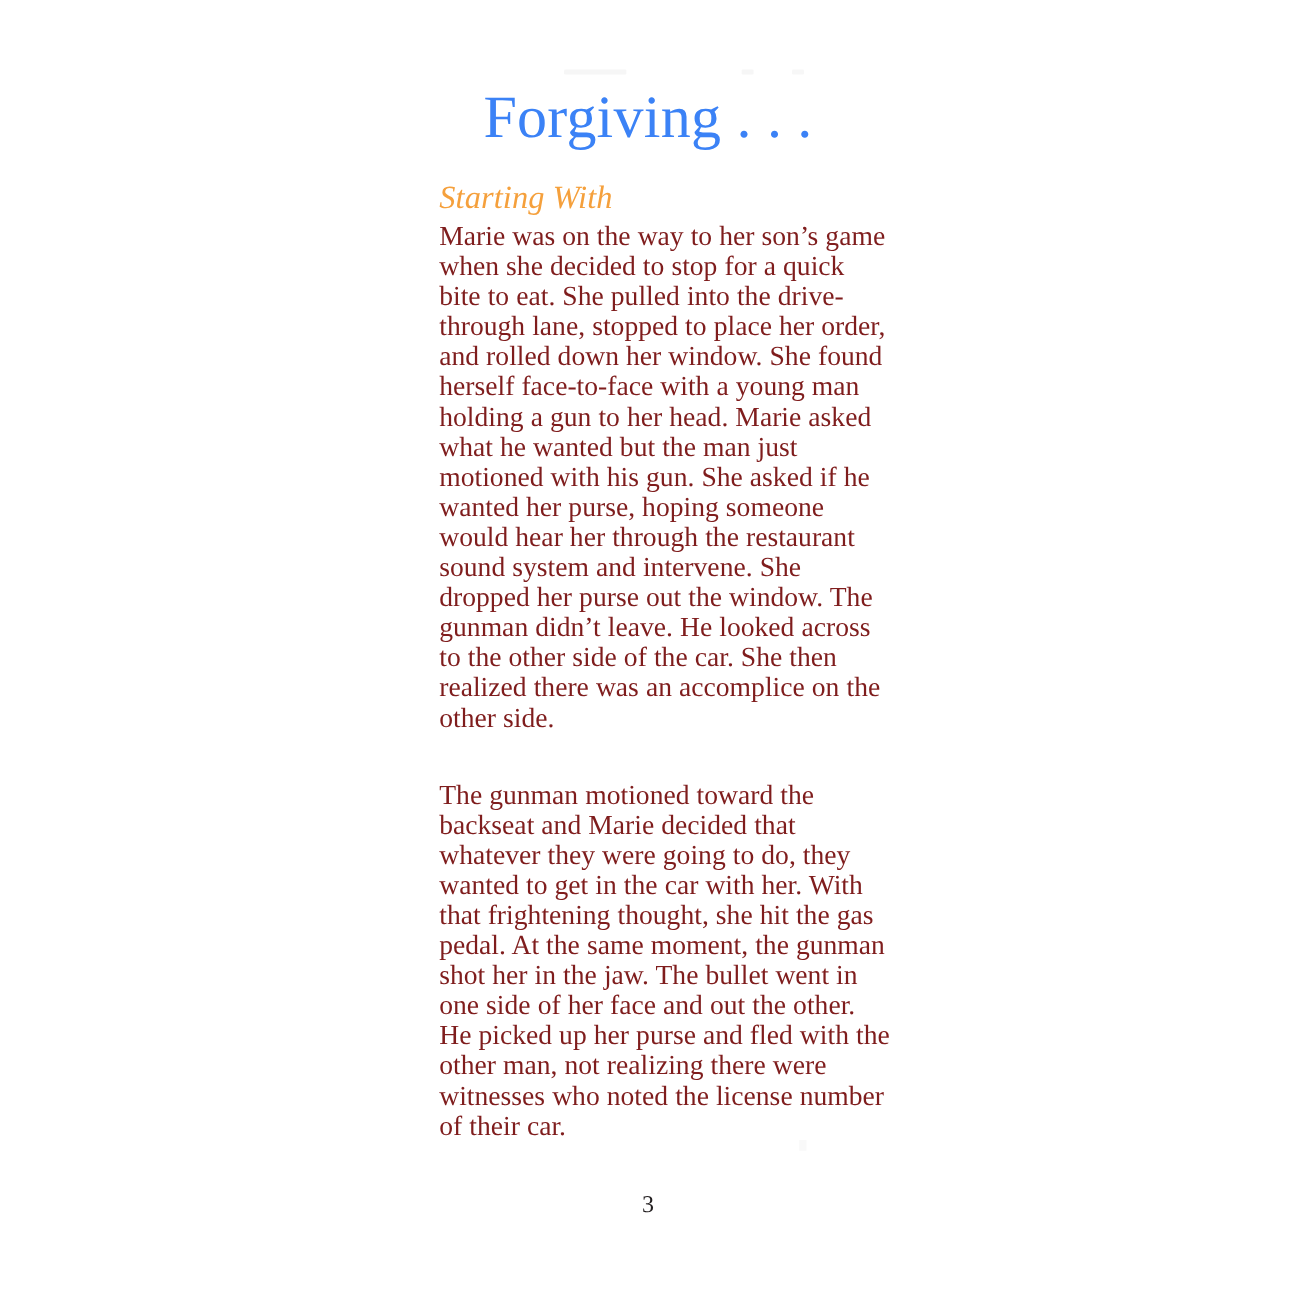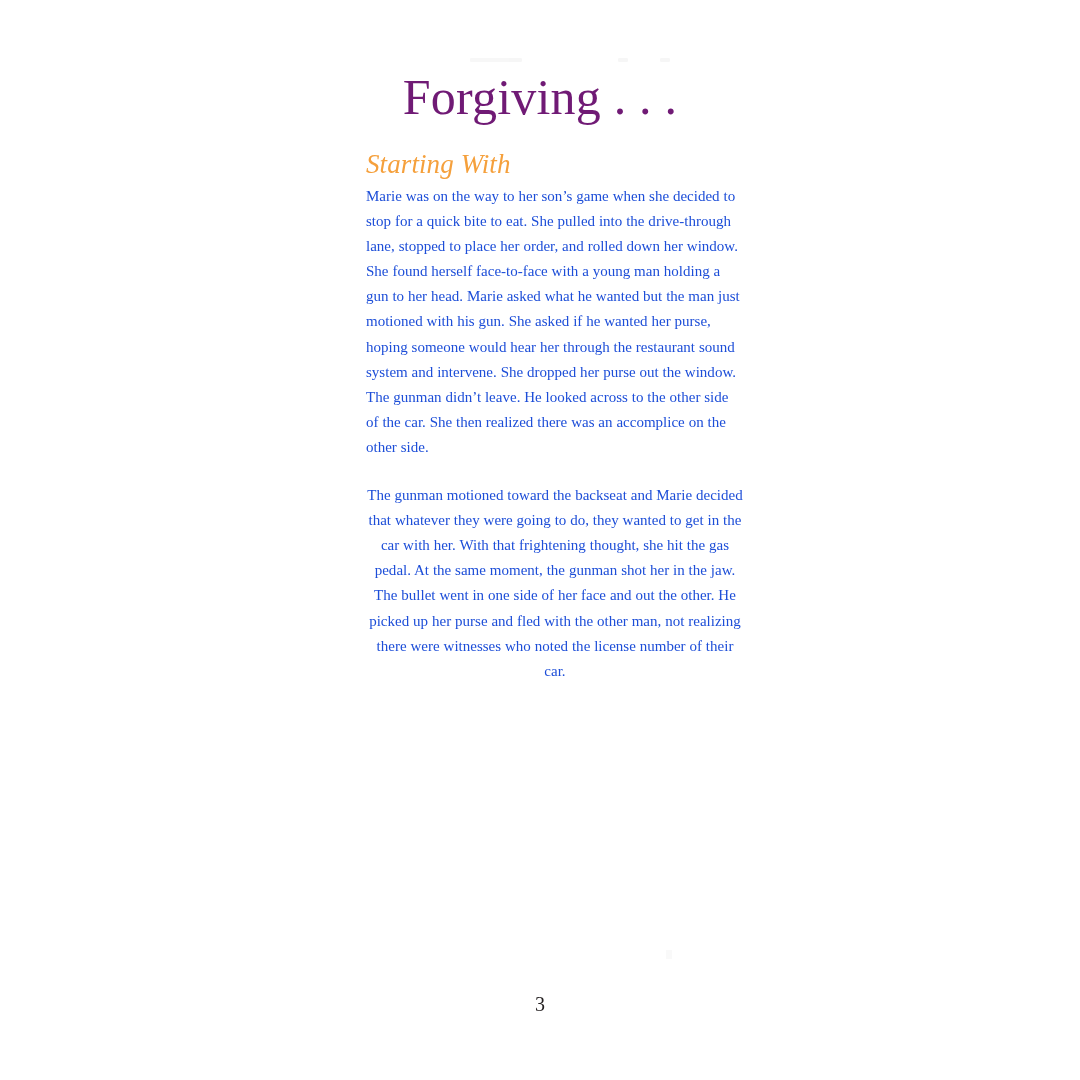--- a/index.html
+++ b/index.html
@@ -55,21 +55,21 @@
     opacity: 0.05;
     pointer-events: none;
   }
 
   .book-title {
     position: absolute;
     left: 0;
     top: 68px;
     width: 1080px;
     text-align: center;
-    color: #701a75;
+    color: #3b82f6;
     font-family: "Liberation Serif", serif;
     font-size: 50px;
     font-weight: 400;
     line-height: 58px;
     letter-spacing: 0.2px;
     white-space: pre;
   }
 
   .content {
     position: absolute;
@@ -83,32 +83,31 @@
     font-family: "Liberation Serif", serif;
     font-style: italic;
     font-size: 27px;
     font-weight: 400;
     line-height: 32px;
     margin: 0 0 4px 0;
     letter-spacing: 0.1px;
   }
 
   .body-paragraph {
-    color: #1d4ed8;
+    color: #7f1d1d;
     font-family: "Liberation Serif", serif;
-    font-size: 15px;
+    font-size: 23px;
     line-height: 25.1px;
     text-align: left;
     margin: 0;
     letter-spacing: 0.01px;
     word-spacing: 0.1px;
   }
   .body-paragraph + .body-paragraph {
-    margin-top: 23px;
-    text-align: center;
+    margin-top: 39px;
   }
 
   .page-number {
     position: absolute;
     left: 0;
     top: 992px;
     width: 1080px;
     text-align: center;
     color: #231f20;
     font-family: "Liberation Serif", serif;

